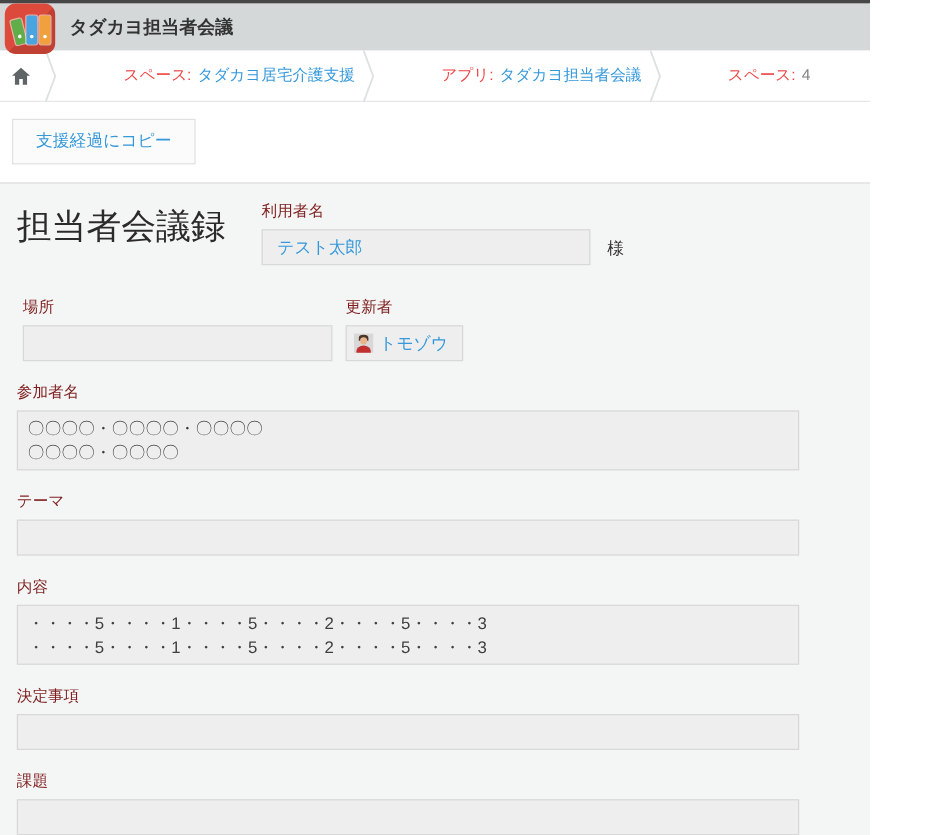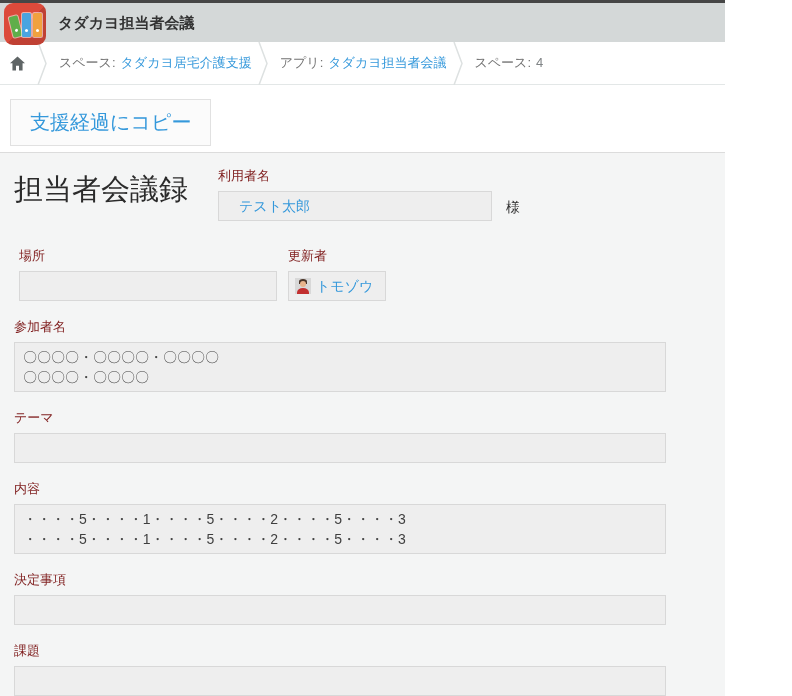--- a/index.html
+++ b/index.html
@@ -22,36 +22,36 @@
     width:3px; height:3px; border-radius:50%; background:#fff; }
   .binder.green  { left:7px;  top:13px; height:21px; background:#5fae4a; transform:rotate(-14deg); }
   .binder.blue   { left:18px; top:10px; height:24px; background:#4aa4e0; }
   .binder.orange { left:29px; top:10px; height:24px; background:#f0a13e; }
 
   
   .breadcrumb { height:43px; background:#fff; border-bottom:1px solid #e3e7e7;
     display:flex; align-items:center; padding-left:10px; font-size:13px; flex:0 0 auto; }
   .bc-home { display:flex; align-items:center; cursor:pointer; margin-right:6px; }
   .bc-sep { display:flex; align-items:center; height:43px; margin:0 12px 0 6px; }
-  .bc-prefix { color:#737373; margin-right:5px; }
+  .bc-prefix { color:#ef4444; margin-right:5px;margin-left:44px; }
   .bc-link { color:#3498db; text-decoration:none; cursor:pointer; }
   .bc-plain { color:#808486; }
 
   
   .toolbar { height:67px; background:#fff; padding:14px 0 0 10px; flex:0 0 auto; }
-  .copy-btn { font-family:inherit; font-size:20px; color:#3498db; background:#fbfbfb;
+  .copy-btn { font-family:inherit; font-size:14px; color:#3498db; background:#fbfbfb;
     border:1px solid #e1e1e1; padding:9px 19px; cursor:pointer; }
 
   
   .record { flex:1 1 auto; background:#f4f5f5; border-top:1px solid #dcdcdc;
     padding:14px 14px 0 14px; }
   .fields { width:652px; }
   .flabel { font-size:13px; color:#7f1d1d; margin-bottom:6px; display:block; }
   .fbox { background:#eee; border:1px solid #d8d8d8; font-size:14px; color:#3f3f3f; }
-  .fbox.single { height:30px; line-height:28px; padding:0 20px; }
+  .fbox.single { height:30px; line-height:28px; padding:0 12px; }
   .fbox.multi { min-height:46px; padding:4px 8px; line-height:20px; white-space:pre-line; }
   .flink { color:#3498db; text-decoration:none; cursor:pointer; }
 
   .row1 { display:flex; align-items:flex-start; }
   .rec-title { font-size:29px; font-weight:400; color:#2b2b2b; line-height:1.25;
     width:204px; margin-top:4px; flex:0 0 auto; }
   .user-group { flex:0 0 auto; }
   .user-line { display:flex; align-items:flex-end; }
   .user-field { width:274px; }
   .user-suffix { font-size:14px; color:#333; margin-left:14px; padding-bottom:4px; }

